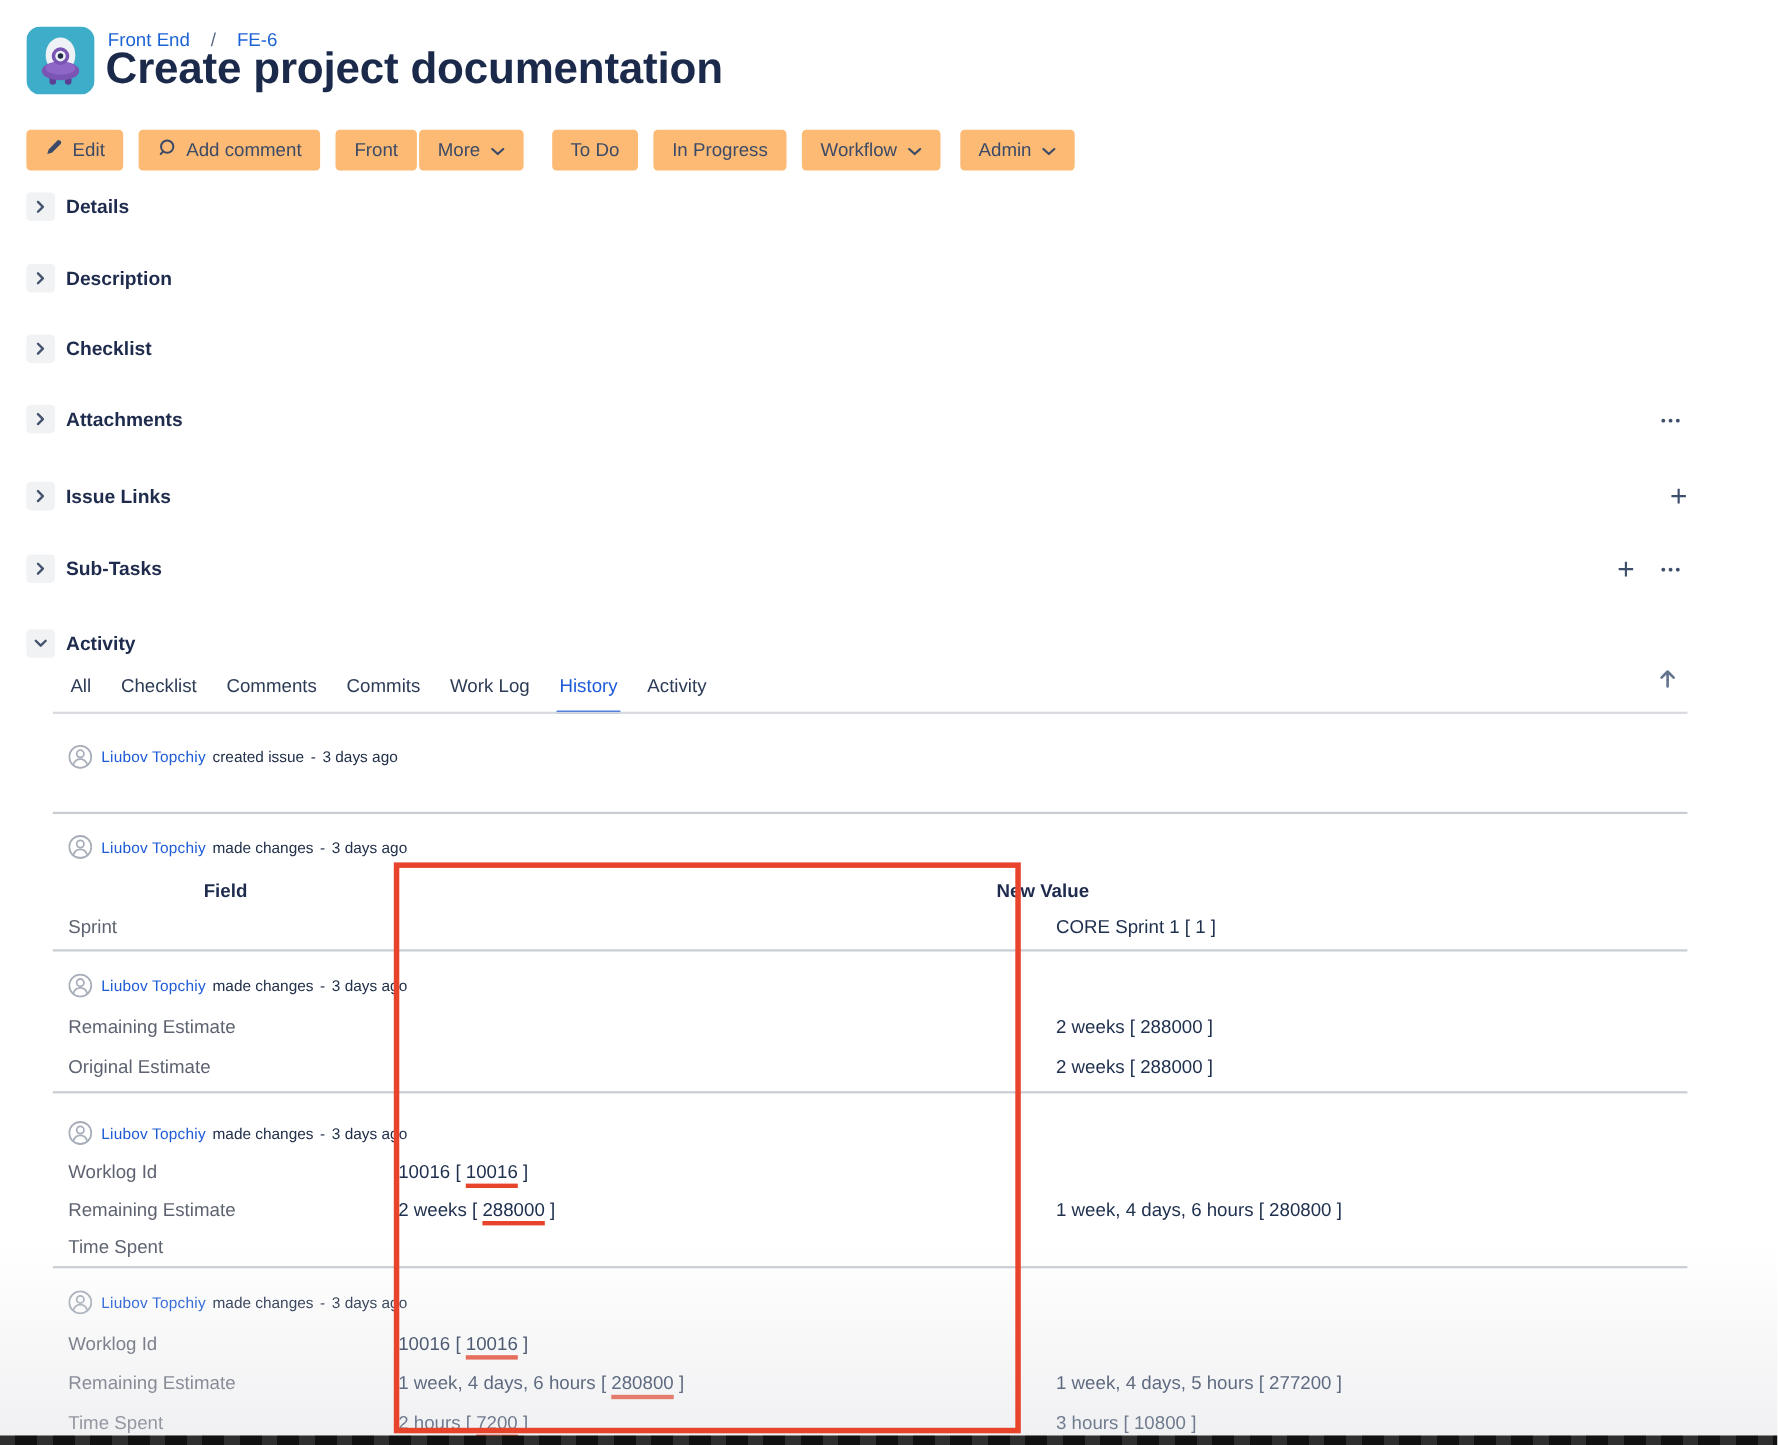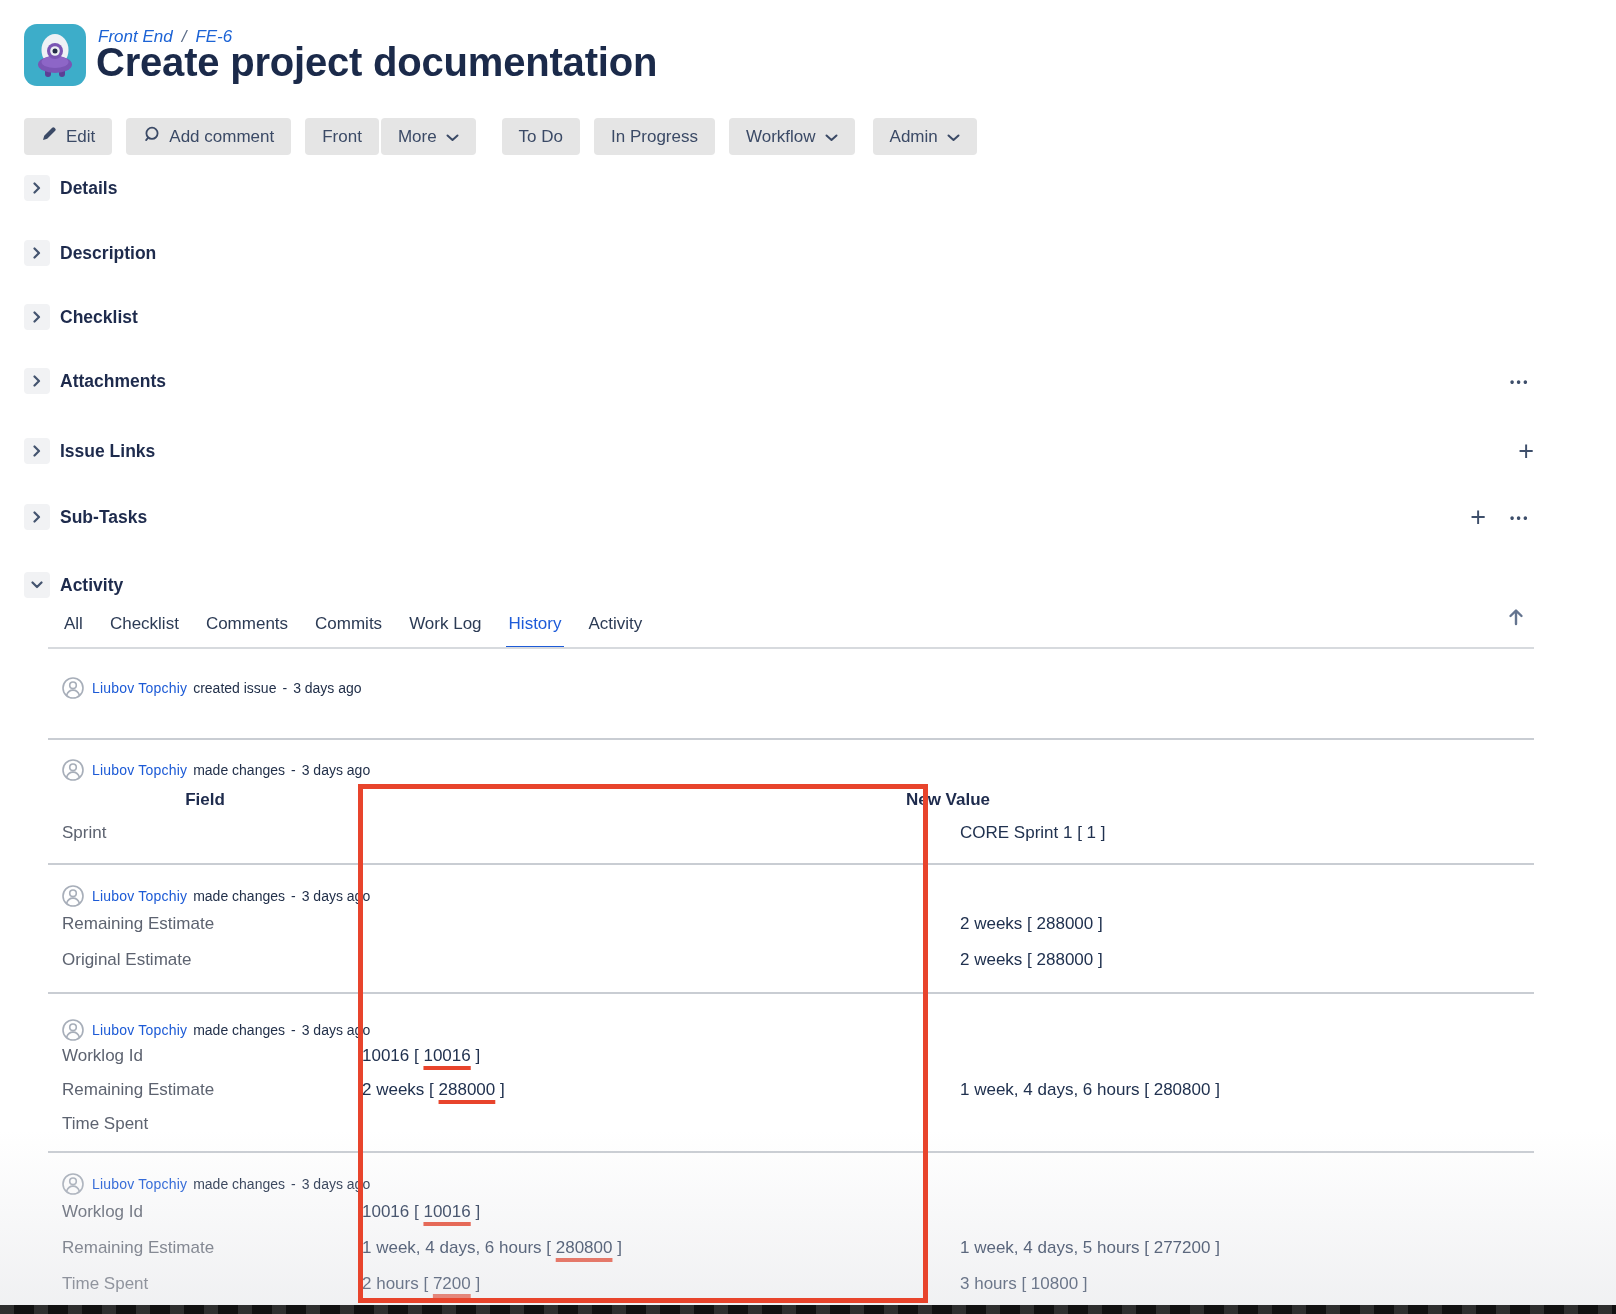--- a/index.html
+++ b/index.html
@@ -1,28 +1,28 @@
 <!DOCTYPE html>
 <html><head>
 <meta charset="utf-8">
 <style>
   html,body{margin:0;padding:0;background:#fff;}
   .page{position:relative;width:1616px;height:1314px;background:#ffffff;
         font-family:"Liberation Sans", sans-serif;color:#22304a;overflow:hidden;}
 
   
   .logo{position:absolute;left:24px;top:24px;width:62px;height:62px;}
-  .breadcrumb{position:absolute;left:98px;top:27px;font-size:17px;display:flex;gap:9px;font-style:italic;}
+  .breadcrumb{position:absolute;left:98px;top:27px;font-size:17px;display:flex;gap:19px;}
   .bc-link{color:#1c63d5;text-decoration:none;cursor:pointer;}
   .bc-sep{color:#5a6b87;}
   .page-title{position:absolute;left:96px;top:40px;font-size:40px;font-weight:700;color:#1b2a4a;letter-spacing:-0.2px;}
 
   
   .toolbar{position:absolute;left:24px;top:118px;display:flex;gap:14px;align-items:center;}
-  .btn{height:37px;background:#e5e5e5;border:none;border-radius:4px;color:#3b4a66;font-size:17px;
+  .btn{height:37px;background:#fdba74;border:none;border-radius:4px;color:#3b4a66;font-size:17px;
        font-family:inherit;padding:0 17px;display:flex;align-items:center;gap:9px;cursor:pointer;white-space:nowrap;}
   .btn-group{display:flex;gap:2px;}
   .btn-group .btn{border-radius:4px;}
   .ml12{margin-left:12px;}
   .ml4{margin-left:4px;}
 
   
   .section-row{position:absolute;left:24px;display:flex;align-items:center;gap:10px;height:26px;}
   .chev-box{width:26px;height:26px;border-radius:4px;background:#f1f2f4;display:flex;align-items:center;justify-content:center;cursor:pointer;}
   .section-label{font-size:17.5px;font-weight:700;color:#1e2b4d;}
@@ -37,21 +37,21 @@
   .tab.active::after{content:"";position:absolute;left:-3px;right:-3px;top:32px;height:3px;background:#1d5bd8;}
   .tabs-rule{position:absolute;left:48px;width:1486px;top:647px;height:2px;background:#d7dade;}
   .scroll-top{position:absolute;right:92px;top:606px;cursor:pointer;}
 
   
   .entry{position:absolute;left:48px;width:1486px;}
   .ehead{display:flex;align-items:center;gap:6px;height:24px;font-size:14px;padding-left:14px;}
   .euser{color:#1c5ad6;text-decoration:none;cursor:pointer;letter-spacing:0.2px;}
   .etext{color:#22304a;}
   .avatar{width:22px;height:22px;display:inline-flex;margin-right:2px;}
-  .hrow{display:flex;align-items:flex-start;height:30px;margin-top:3px;font-size:17px;}
+  .hrow{display:flex;align-items:flex-end;height:30px;margin-top:3px;font-size:17px;}
   .cell{white-space:nowrap;}
   .c-field{width:314px;padding-left:14px;box-sizing:border-box;color:#5d6370;}
   .c-orig{width:598px;color:#20314f;}
   .c-new{flex:1;color:#20314f;}
   .colhead{margin-top:8px;font-weight:700;}
   .colhead .c-field,.colhead .c-orig,.colhead .c-new{text-align:center;padding-left:0;color:#1e2b4d;}
   .e3 .hrow{margin-top:6px;}
   .e4 .hrow{margin-top:4px;}
   .e5 .hrow{margin-top:6px;}
   .e5 .hrow:first-of-type{margin-top:5px;}

